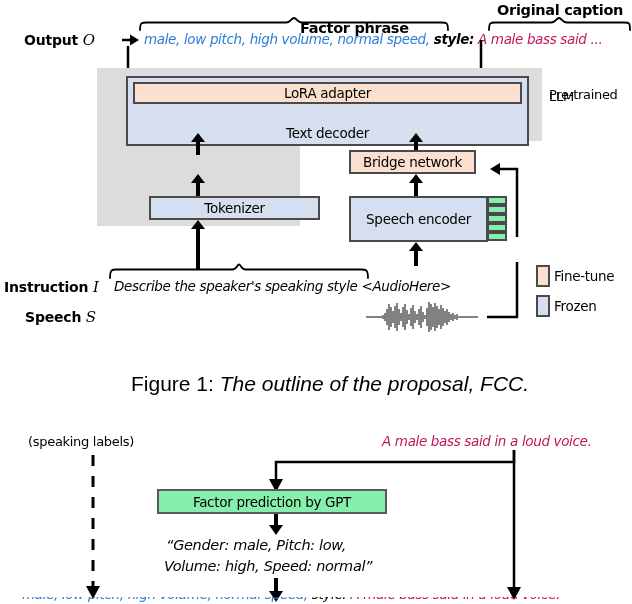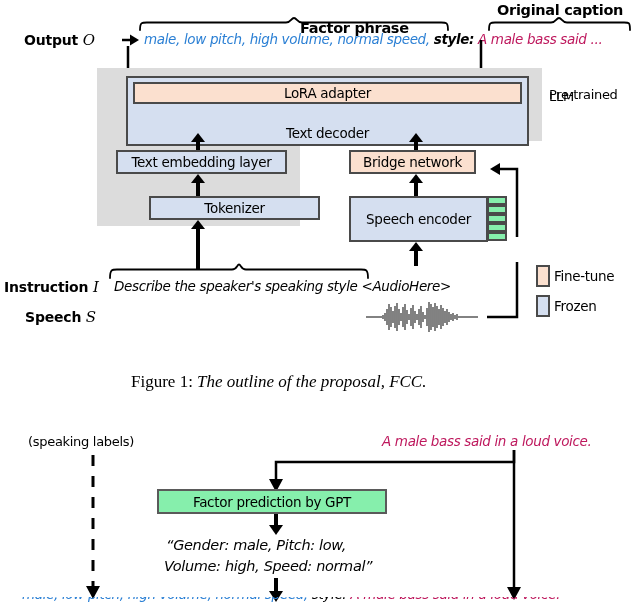--- a/index.html
+++ b/index.html
@@ -60,22 +60,22 @@
     letter-spacing: -0.3px;
     white-space: nowrap;
   }
   .plaintext {
     font-family: "DejaVu Sans", sans-serif;
     font-size: 13px;
     letter-spacing: -0.3px;
     white-space: nowrap;
   }
   .caption {
-    font-family: Liberation Serif, serif;
-    font-size: 17px;
+    font-family: Liberation Sans, sans-serif;
+    font-size: 21px;
     white-space: nowrap;
   }
   .caption .cap-it { font-style: italic; }
 
   
   .gray-panel {
     background: #dcdcdc;
   }
   .node {
     box-sizing: border-box;
@@ -154,23 +154,20 @@
   <svg class="abs" style="left:190px; top:133px;" width="16" height="22" viewBox="0 0 16 22">
     <path d="M8,22 L8,8" stroke="#000" stroke-width="4" fill="none"></path>
     <path d="M1,9 L8,0 L15,9 Z" fill="#000"></path>
   </svg>
 
   <svg class="abs" style="left:408px; top:133px;" width="16" height="22" viewBox="0 0 16 22">
     <path d="M8,22 L8,8" stroke="#000" stroke-width="4" fill="none"></path>
     <path d="M1,9 L8,0 L15,9 Z" fill="#000"></path>
   </svg>
 
-  <div class="abs node blue-fill" style="left:116px; top:150px; width:171px; height:24px;">
-    <span class="boxtext">Text embedding layer</span>
-  </div>
 
   <svg class="abs" style="left:190px; top:174px;" width="16" height="22" viewBox="0 0 16 22">
     <path d="M8,22 L8,8" stroke="#000" stroke-width="4" fill="none"></path>
     <path d="M1,9 L8,0 L15,9 Z" fill="#000"></path>
   </svg>
 
   <div class="abs node blue-fill" style="left:116px; top:196px; width:171px; height:24px;margin-left:33px;">
     <span class="boxtext">Tokenizer</span>
   </div>
 

